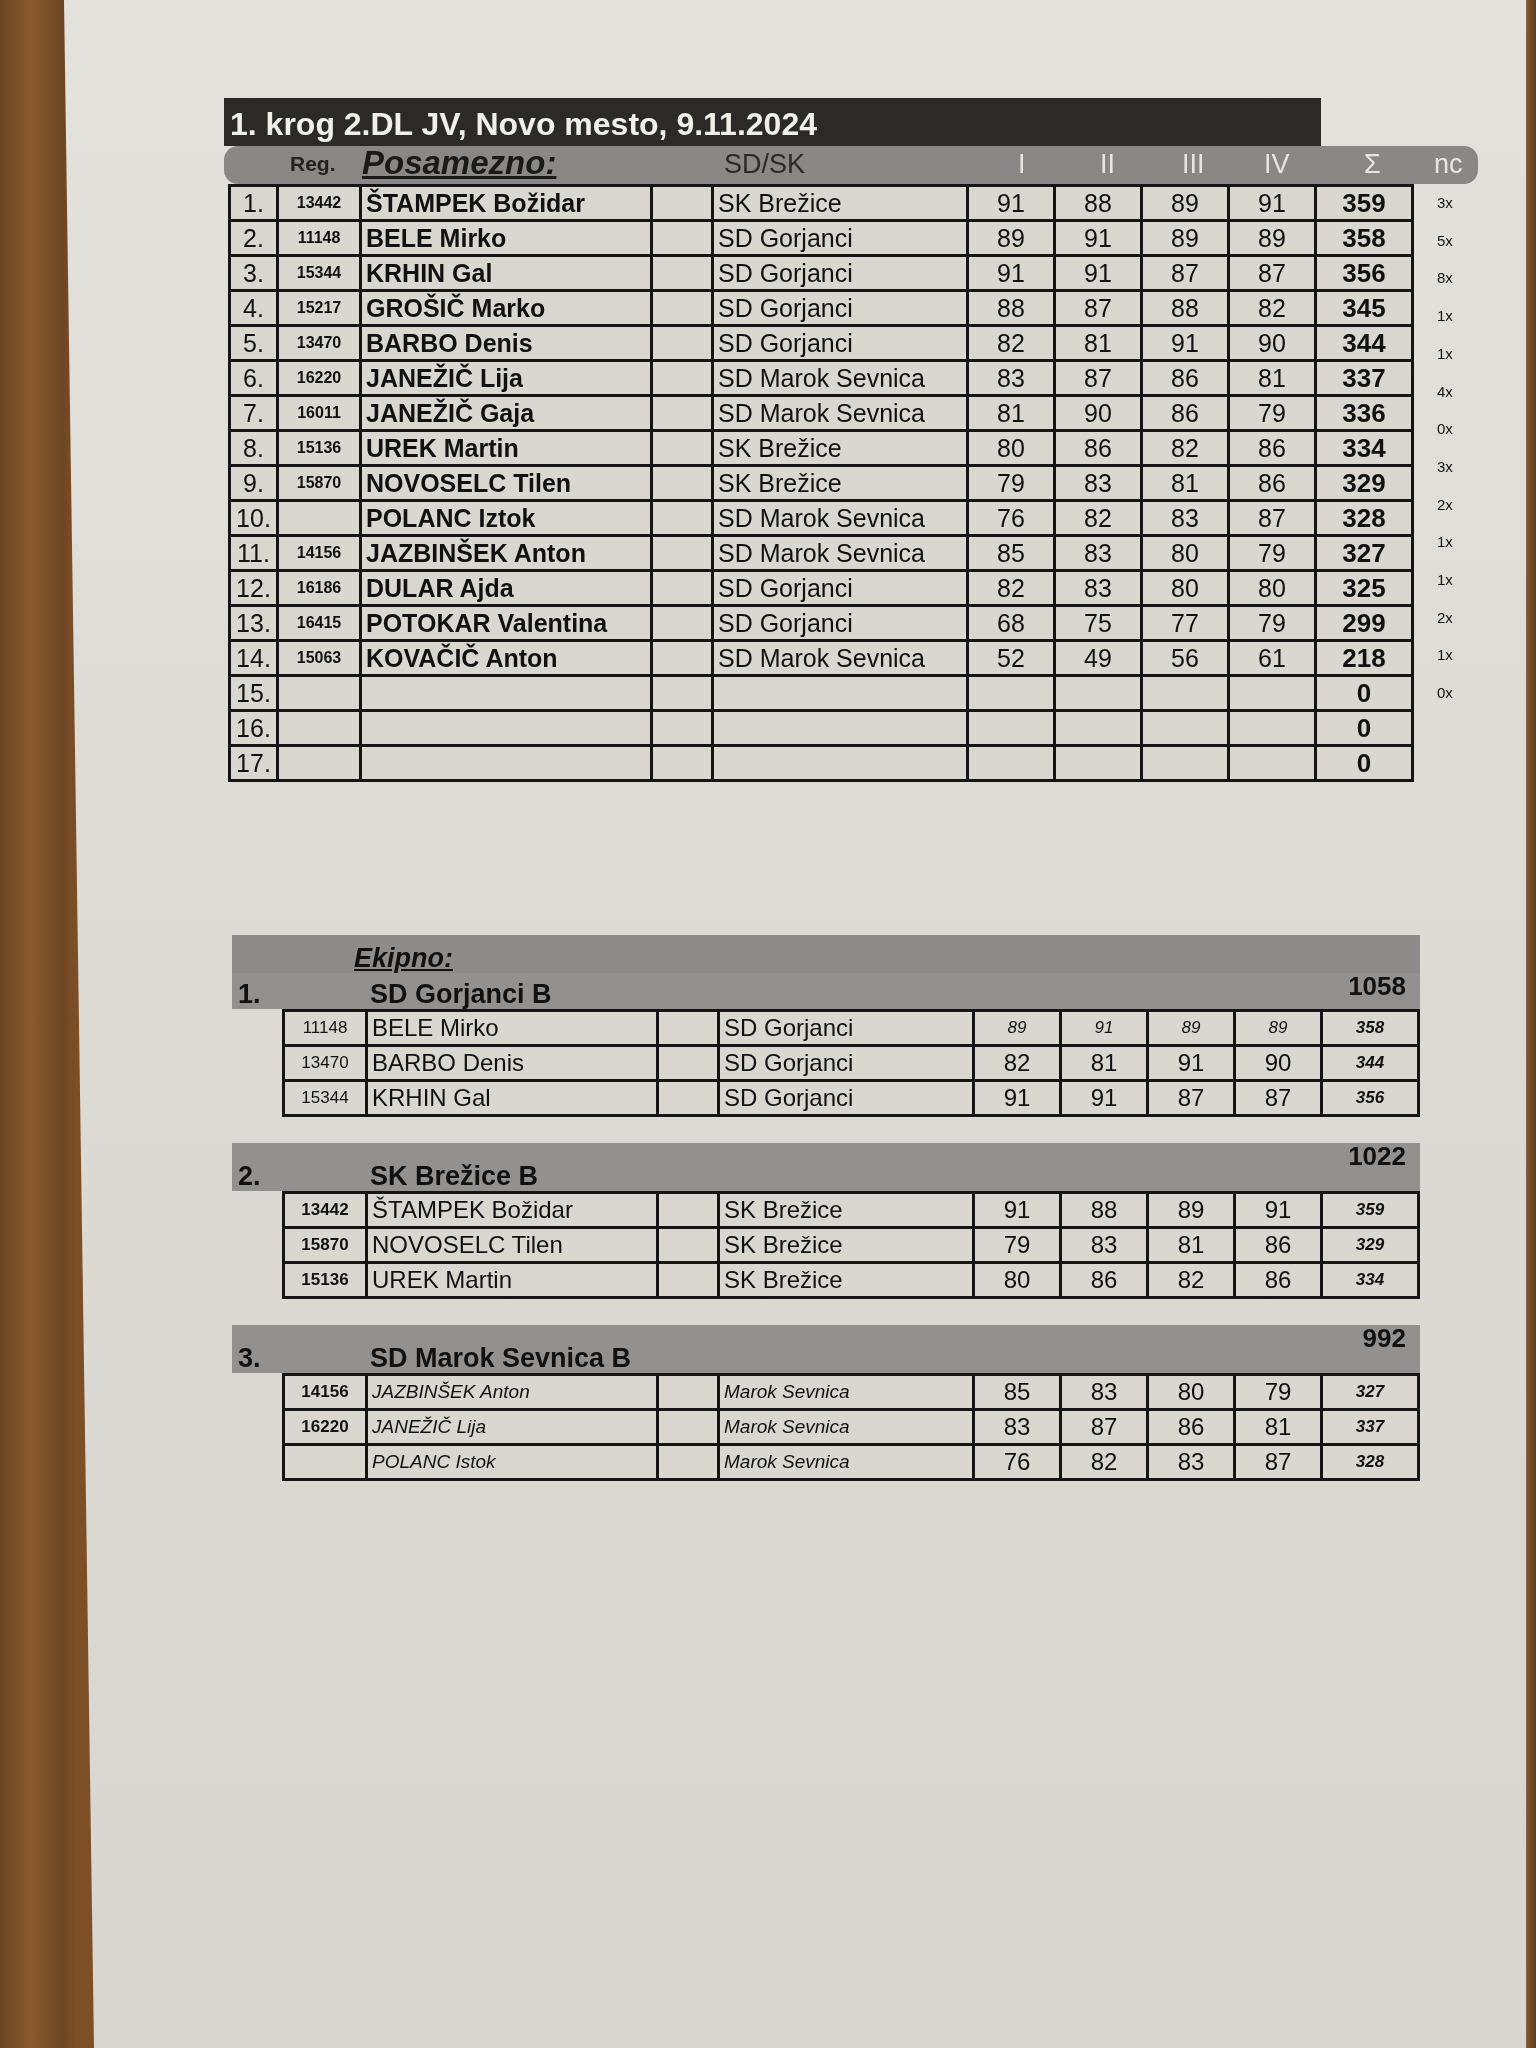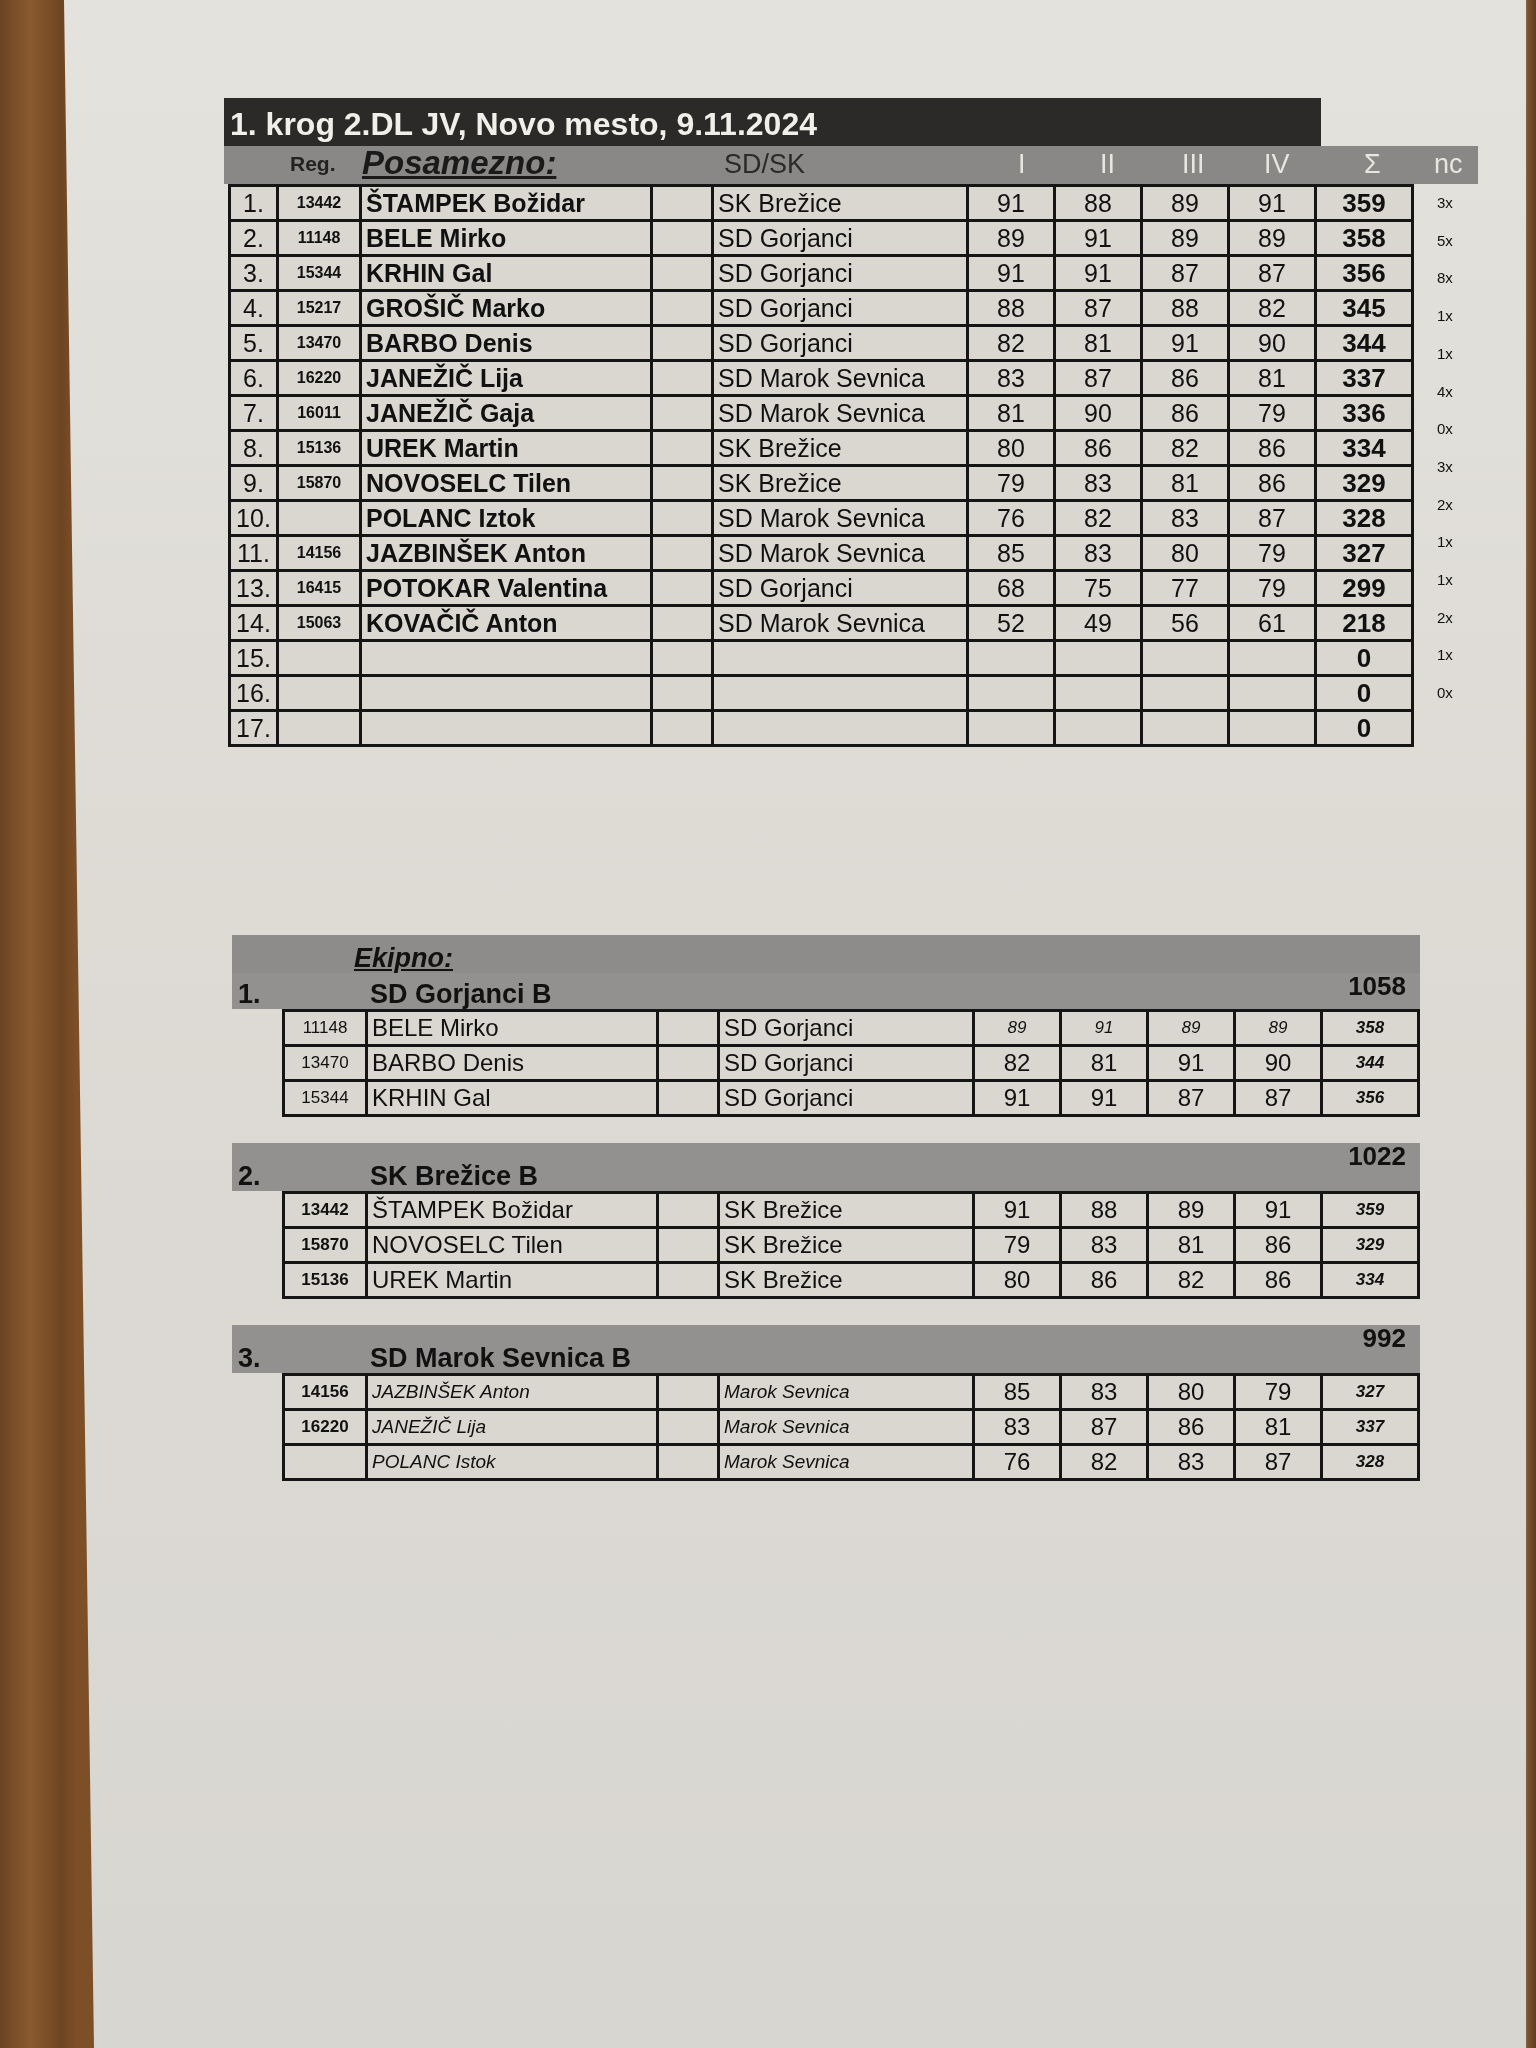--- a/index.html
+++ b/index.html
@@ -4,21 +4,21 @@
 <style>
   html,body{margin:0;padding:0;}
   body{width:1536px;height:2048px;overflow:hidden;position:relative;
     background:linear-gradient(90deg,#6b4423 0%,#8a5a2e 2%,#6e4522 4%,#7d4f27 5%);font-family:"Liberation Sans",sans-serif;color:#111;}
   .wood-right{position:absolute;right:0;top:0;width:20px;height:2048px;background:linear-gradient(90deg,#c9c4bc,#7a5230 60%,#5e3d1f);}
   .paper{position:absolute;left:64px;top:0;width:1462px;height:2048px;
     background:linear-gradient(180deg,#e4e2dd 0%,#dddbd4 40%,#d8d6d0 100%);
     clip-path:polygon(0 0,100% 0,100% 100%,30px 100%);}
   .title-bar{position:absolute;left:224px;top:98px;width:1097px;height:48px;background:#2c2a29;color:#f1efe9;
     font-weight:bold;font-size:32px;line-height:52px;padding-left:6px;box-sizing:border-box;}
-  .hdr-bar{position:absolute;left:224px;top:146px;width:1254px;height:38px;background:#8a8886;color:#e8e6e0;font-size:27px;}
+  .hdr-bar{position:absolute;left:224px;top:146px;width:1254px;height:38px;background:#8a8886;color:#e8e6e0;font-size:27px;border-radius:14px;}
   .hdr-bar span{position:absolute;top:3px;}
   .hdr-reg{color:#222;font-size:21px;font-weight:bold;}
   .hdr-posam{color:#1a1a1a;font-style:italic;font-weight:bold;text-decoration:underline;font-size:33px;top:-2px!important;}
   .hdr-sdsk{color:#2a2a2a;}
   table.grid{position:absolute;border-collapse:collapse;}
   table.grid td{border:3px solid #151515;background:#d9d7d0;padding:0;height:32px;font-size:25px;white-space:nowrap;overflow:hidden;}
   .c-rank{width:45px;text-align:center;}
   .c-reg{width:80px;text-align:center;font-size:16px!important;font-weight:bold;}
   .c-name{width:284px;padding-left:4px!important;font-weight:bold;}
   .c-blank{width:58px;}
@@ -189,20 +189,32 @@
         <td class="c-name">JAZBINŠEK Anton</td>
         <td class="c-blank"></td>
         <td class="c-club">SD Marok Sevnica</td>
         <td class="c-s">85</td>
         <td class="c-s">83</td>
         <td class="c-s">80</td>
         <td class="c-s">79</td>
         <td class="c-tot">327</td>
       </tr>
       <tr>
+        <td class="c-rank">12.</td>
+        <td class="c-reg">16186</td>
+        <td class="c-name">DULAR Ajda</td>
+        <td class="c-blank"></td>
+        <td class="c-club">SD Gorjanci</td>
+        <td class="c-s">82</td>
+        <td class="c-s">83</td>
+        <td class="c-s">80</td>
+        <td class="c-s">80</td>
+        <td class="c-tot">325</td>
+      </tr>
+      <tr>
         <td class="c-rank">13.</td>
         <td class="c-reg">16415</td>
         <td class="c-name">POTOKAR Valentina</td>
         <td class="c-blank"></td>
         <td class="c-club">SD Gorjanci</td>
         <td class="c-s">68</td>
         <td class="c-s">75</td>
         <td class="c-s">77</td>
         <td class="c-s">79</td>
         <td class="c-tot">299</td>

